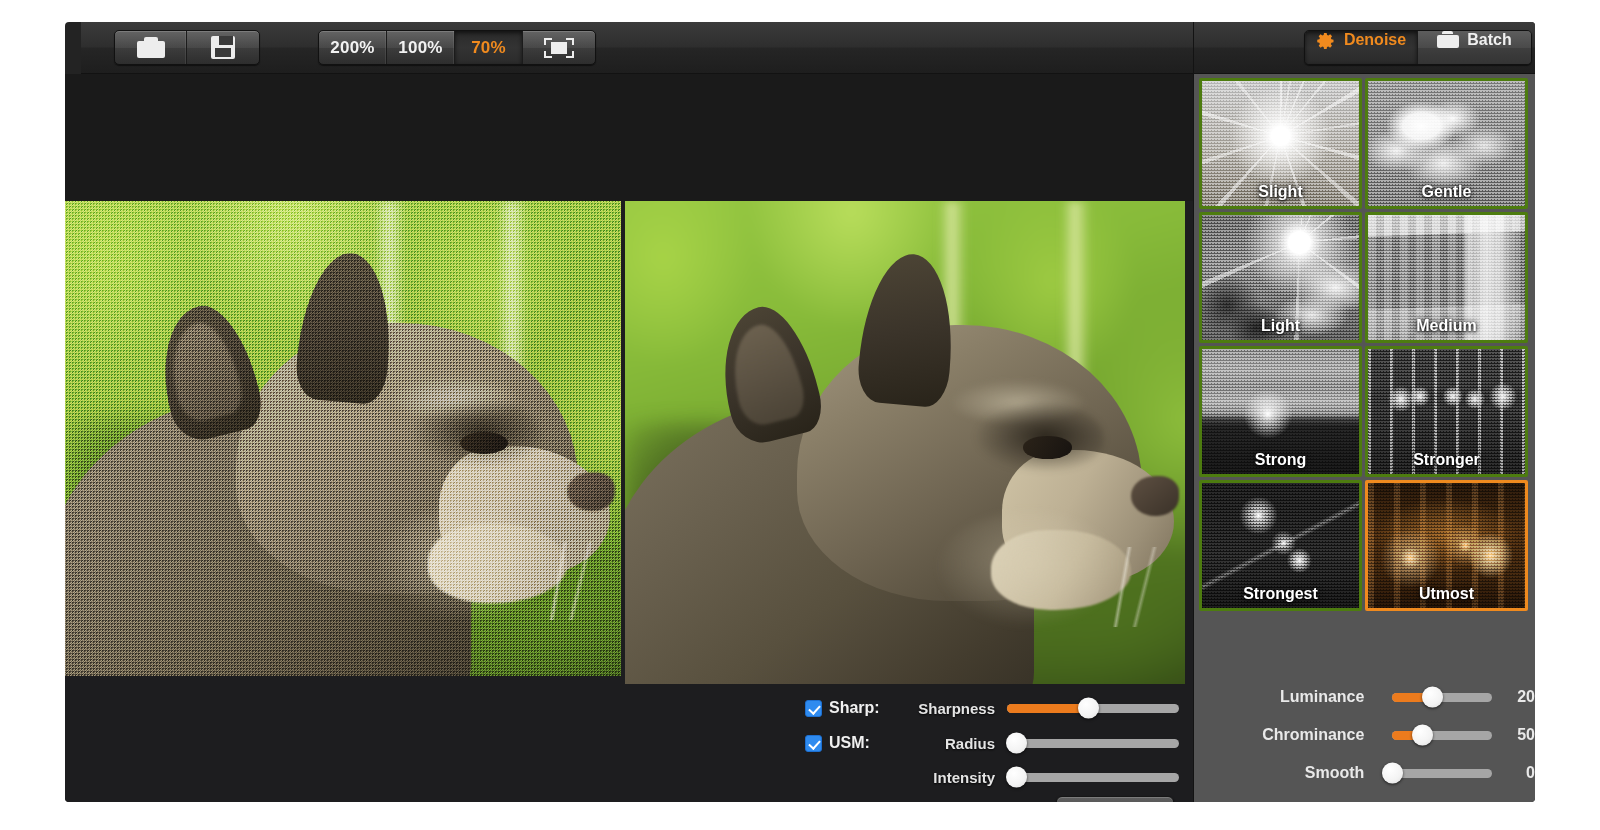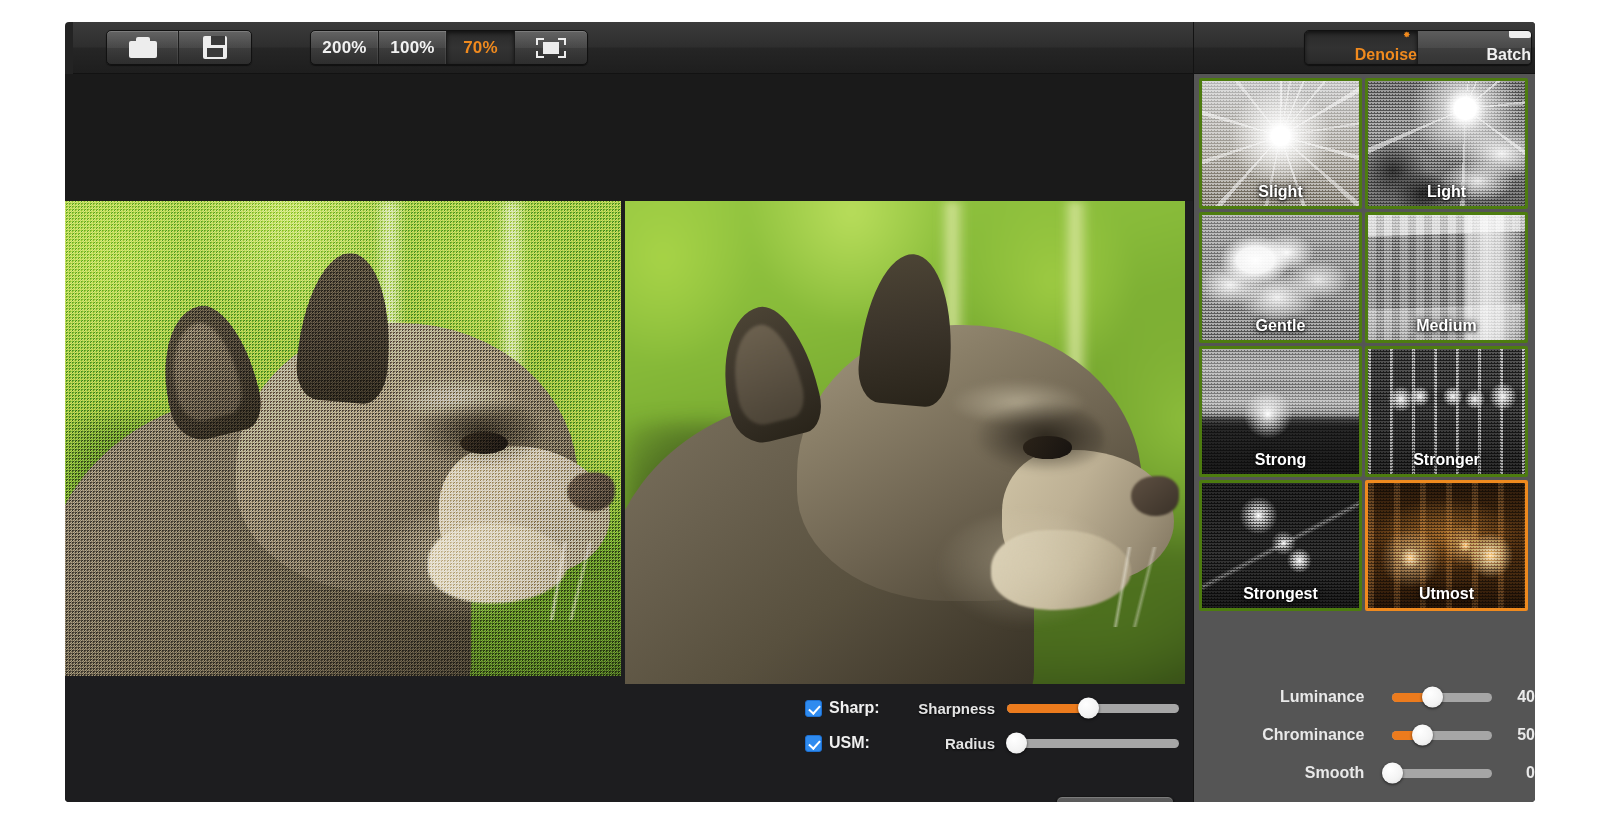--- a/index.html
+++ b/index.html
@@ -15,21 +15,21 @@
     position: absolute;
     left: 65px; top: 22px;
     width: 1470px; height: 780px;
     background: #232323;
     border-radius: 4px;
     overflow: hidden;
   }
 
   
   #toolbar {
-    position: absolute; left: 8px; top: 0;
+    position: absolute; left: 16px; top: 0;
     width: 1128px; height: 52px;
     background: linear-gradient(180deg,#3b3b3b 0%,#2e2e2e 48%,#252525 52%,#1e1e1e 100%);
     border-bottom: 1px solid #121212;
     text-align: center;
   }
   .tbgroup {
     position: absolute; top: 8px;
     height: 35px;
     display: flex;
     border: 1px solid #111;
@@ -352,26 +352,25 @@
     border-bottom:1px solid #121212;
   }
   #tabs {
     position:absolute; left:110px; top:8px;
     display:flex; height:35px;
     border:1px solid #111; border-radius:5px;
     overflow:hidden;
     box-shadow: inset 0 1px 0 rgba(255,255,255,.14), 0 1px 1px rgba(0,0,0,.5);
   }
   .tab {
-    display:flex; align-items:flex-end; justify-content:center; gap:8px;
+    display:flex; align-items:flex-start; justify-content:center; gap:8px;
     width:113px; height:100%;
     font-size:16px; font-weight:bold;
     cursor:pointer;
     border-right:1px solid #1b1b1b;
-    flex-direction:column;
   }
   .tab:last-child { border-right:none; }
   .tab.active {
     color:#f08a1e;
     background: linear-gradient(180deg,#2a2a2a 0%,#323232 50%,#2a2a2a 100%);
     box-shadow: inset 0 2px 4px rgba(0,0,0,.6);
   }
   .tab.inactive {
     color:#f0f0f0;
     background: linear-gradient(180deg,#5d5d5d 0%,#4a4a4a 50%,#3e3e3e 51%,#343434 100%);
@@ -632,20 +631,27 @@
       <div class="srow" id="row-usm">
         <span class="cbox"></span>
         <span class="cblabel">USM:</span>
         <span class="slabel" style="width:100px;">Radius</span>
         <span class="slider" id="sld-radius" style="width:172px;">
           <span class="fill" style="width: 8.6px;"></span>
             <span class="knob" style="left: 8.6px;"></span>
         </span>
       </div>
 
+      <div class="srow" id="row-intensity">
+        <span class="slabel wide" style="width:190px;">Intensity</span>
+        <span class="slider" id="sld-intensity" style="width:172px;">
+          <span class="fill" style="width: 8.6px;"></span>
+            <span class="knob" style="left: 8.6px;"></span>
+        </span>
+      </div>
 
       <div class="srow" id="row-reset" style="width:100%;">
         <div id="reset-button">
           
           
         </div>
       </div>
     </div>
   </div>
 
@@ -668,30 +674,30 @@
     </div>
 
     <div id="preset-grid">
         <div class="preset">
           <div class="thumb t-slight">
             <div class="thumb-grain"></div>
           </div>
           <div class="pname">Slight</div>
         </div>
         <div class="preset">
+          <div class="thumb t-gentle">
+            <div class="thumb-grain"></div>
+          </div>
+          <div class="pname">Gentle</div>
+        </div>
+        <div class="preset">
           <div class="thumb t-light">
             <div class="thumb-grain"></div>
           </div>
           <div class="pname">Light</div>
-        </div>
-        <div class="preset">
-          <div class="thumb t-gentle">
-            <div class="thumb-grain"></div>
-          </div>
-          <div class="pname">Gentle</div>
         </div>
         <div class="preset">
           <div class="thumb t-medium">
             <div class="thumb-grain"></div>
           </div>
           <div class="pname">Medium</div>
         </div>
         <div class="preset">
           <div class="thumb t-strong">
             <div class="thumb-grain"></div>
@@ -718,21 +724,21 @@
         </div>
       </div>
 
     <div id="denoise-sliders">
       <div class="dsrow" id="ds-lum">
         <span class="dslabel">Luminance</span>
         <span class="slider" id="sld-lum" style="width:100px;">
           <span class="fill" style="width: 40px;"></span>
             <span class="knob" style="left: 40px;"></span>
         </span>
-        <span class="dsvalue">40</span>
+        <span class="dsvalue">20</span>
       </div>
       <div class="dsrow" id="ds-chr">
         <span class="dslabel">Chrominance</span>
         <span class="slider" id="sld-chr" style="width:100px;">
           <span class="fill" style="width: 30px;"></span>
             <span class="knob" style="left: 30px;"></span>
         </span>
         <span class="dsvalue">50</span>
       </div>
       <div class="dsrow" id="ds-smo">

